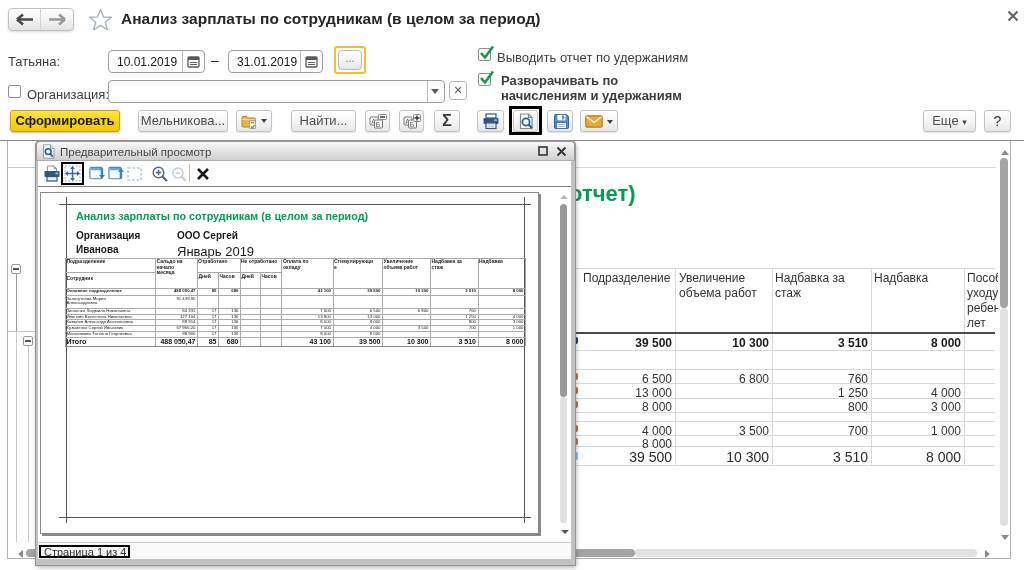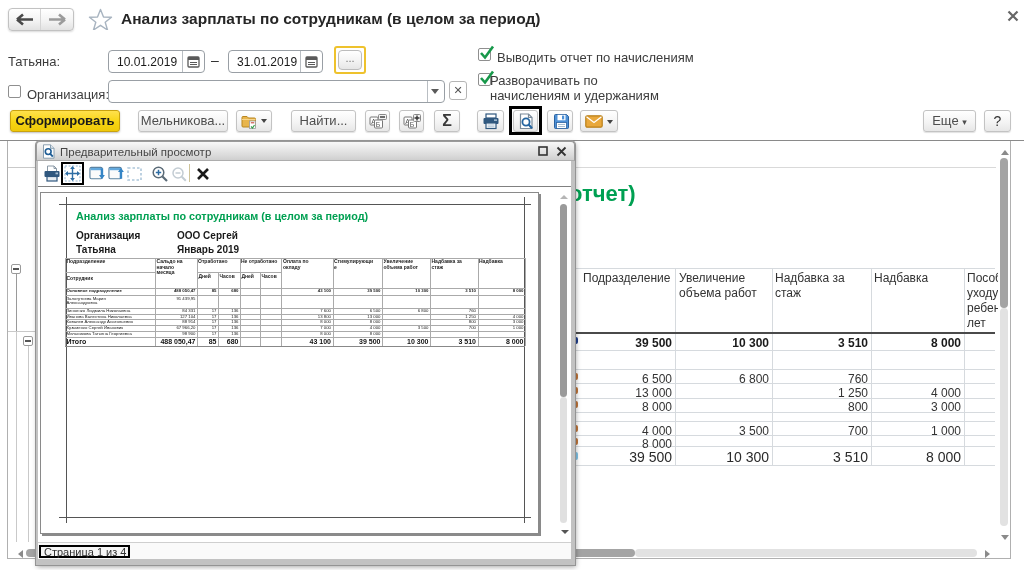--- a/index.html
+++ b/index.html
@@ -60,26 +60,26 @@
 <div class="abs" style="left:108px;top:80px;width:337px;height:23px;box-sizing:border-box;border:1px solid #999fa5;border-radius:4px;background:#fff;">
   <div class="abs" style="left:318px;top:0;width:1px;height:21px;background:#b9bec3;"></div>
   <div class="abs" style="left:322px;top:8px;width:0;height:0;border:4px solid transparent;border-top:5px solid #5a5a5a;"></div>
 </div>
 <div class="abs" style="left:449px;top:81px;width:18px;height:19px;box-sizing:border-box;border:1px solid #b5b5b5;border-radius:3px;background:#fff;color:#555;font-size:11px;text-align:center;line-height:17px;">✕</div>
 
 <div class="abs" style="left:478px;top:48px;width:13px;height:13px;box-sizing:border-box;border:1px solid #8f8f8f;border-radius:2px;background:#fff;"></div>
 <svg class="abs" style="left:478px;top:44px;" width="18" height="18" viewBox="0 0 18 18">
   <path d="M3 9 L7 13.5 L15 2.5" stroke="#17984a" stroke-width="2.6" fill="none"></path>
 </svg>
-<div class="abs lbl13" style="left:497px;top:50px;">Выводить отчет по начислениям</div>
+<div class="abs lbl13" style="left:497px;top:50px;">Выводить отчет по удержаниям</div>
 <div class="abs" style="left:478px;top:73px;width:13px;height:13px;box-sizing:border-box;border:1px solid #8f8f8f;border-radius:2px;background:#fff;"></div>
 <svg class="abs" style="left:478px;top:69px;" width="18" height="18" viewBox="0 0 18 18">
   <path d="M3 9 L7 13.5 L15 2.5" stroke="#17984a" stroke-width="2.6" fill="none"></path>
 </svg>
-<div class="abs lbl13" style="left:490px;top:73px;">Разворачивать по<br>начислениям и удержаниям</div>
+<div class="abs lbl13" style="left:501px;top:73px;font-weight:bold;">Разворачивать по<br>начислениям и удержаниям</div>
 
 <div class="abs" style="left:10px;top:110px;width:110px;height:22px;box-sizing:border-box;border:1px solid #c9a20e;border-radius:3px;background:linear-gradient(#ffe14d,#f7d512 55%,#efc90a);box-shadow:0 1px 2px rgba(0,0,0,0.25);font-size:13px;font-weight:bold;color:#1a1a1a;text-align:center;line-height:20px;">Сформировать</div>
 <div class="btn" style="left:138px;top:110px;width:90px;line-height:20px;">Мельникова...</div>
 <div class="btn" style="left:236px;top:110px;width:36px;">
   <svg class="abs" style="left:4px;top:3px;" width="16" height="15" viewBox="0 0 16 15">
     <path d="M1 3.5 a1 1 0 0 1 1-1 h4 l1.5 1.5 h6 a1 1 0 0 1 1 1 v7 a1 1 0 0 1 -1 1 h-11.5 a1 1 0 0 1 -1-1 z" fill="#e8b54c" stroke="#b9861f" stroke-width="1"></path>
     <path d="M1 6 h13.5 v-1 h-13.5 z" fill="#f6d58c"></path>
     <rect x="8.5" y="7" width="6" height="7.5" fill="#fff" stroke="#999" stroke-width="0.8"></rect>
     <path d="M10 12.5 l1.5 1.5 l2 -3" stroke="#3a9e4d" stroke-width="1.2" fill="none"></path>
     <rect x="9.8" y="8.3" width="3.5" height="1" fill="#c0392b"></rect>
@@ -312,22 +312,22 @@
   <div id="page" class="abs" style="left:4px;top:51px;width:497px;height:340px;background:#fff;border:1px solid #8a8a8a;box-sizing:content-box;box-shadow:2px 2px 0 #8a8a8a;">
 
     <div class="abs" style="left:25px;top:4px;width:1px;height:326px;background:#555;"></div>
     <div class="abs" style="left:483px;top:4px;width:1px;height:326px;background:#555;"></div>
     <div class="abs" style="left:18px;top:11px;width:472px;height:1px;background:#555;"></div>
     <div class="abs" style="left:18px;top:324px;width:472px;height:1px;background:#555;"></div>
 
     <div class="abs" style="left:35px;top:17px;font-size:10.8px;font-weight:bold;color:#00a052;">Анализ зарплаты по сотрудникам (в целом за период)</div>
     <div class="abs" style="left:35px;top:37px;font-size:10px;font-weight:bold;color:#1a1a1a;">Организация</div>
     <div class="abs" style="left:136px;top:37px;font-size:10px;font-weight:bold;color:#1a1a1a;">ООО Сергей</div>
-    <div class="abs" style="left:35px;top:51px;font-size:10px;font-weight:bold;color:#1a1a1a;">Татьяна</div>
-    <div class="abs" style="left:136px;top:51px;font-size:10px;font-weight:bold;color:#1a1a1a;">Январь 2019</div>
+    <div class="abs" style="left:35px;top:51px;font-size:10px;font-weight:bold;color:#1a1a1a;">Иванова</div>
+    <div class="abs" style="left:136px;top:51px;font-size:13px;font-weight:normal;color:#1a1a1a;">Январь 2019</div>
 
     <div id="ptable">
     <div class="abs" style="left:24px;top:64.5px;width:1px;height:88px;background:#aaaaaa;"></div>
     <div class="abs" style="left:114px;top:64.5px;width:1px;height:88px;background:#aaaaaa;"></div>
     <div class="abs" style="left:156px;top:64.5px;width:1px;height:88px;background:#aaaaaa;"></div>
     <div class="abs" style="left:199px;top:64.5px;width:1px;height:88px;background:#aaaaaa;"></div>
     <div class="abs" style="left:240px;top:64.5px;width:1px;height:88px;background:#aaaaaa;"></div>
     <div class="abs" style="left:291.5px;top:64.5px;width:1px;height:88px;background:#aaaaaa;"></div>
     <div class="abs" style="left:341px;top:64.5px;width:1px;height:88px;background:#aaaaaa;"></div>
     <div class="abs" style="left:389px;top:64.5px;width:1px;height:88px;background:#aaaaaa;"></div>

